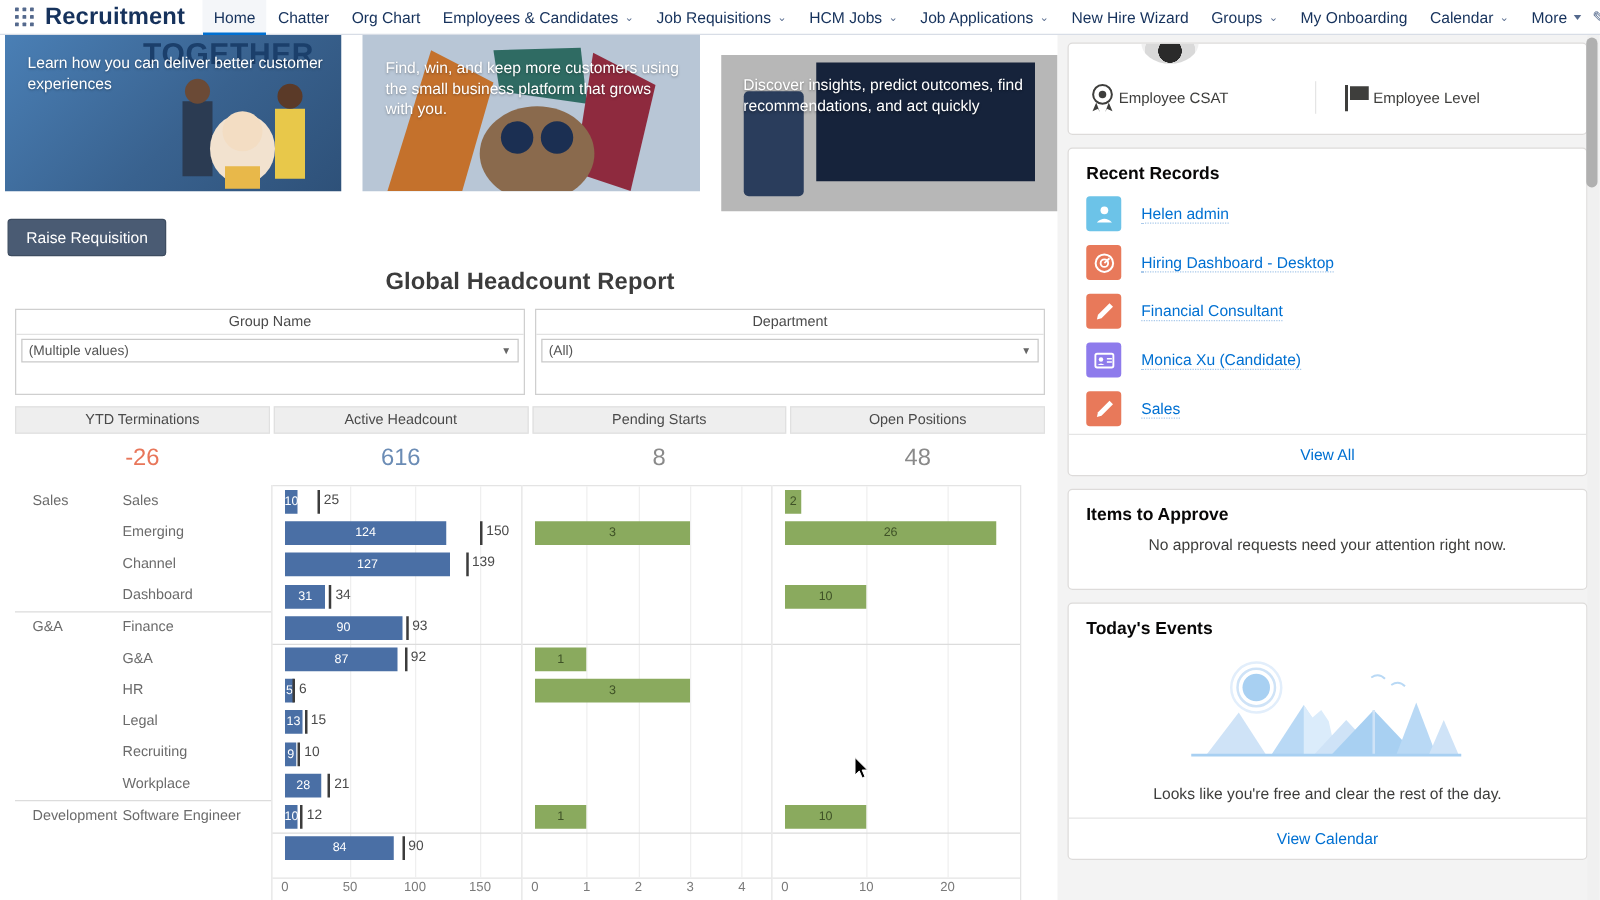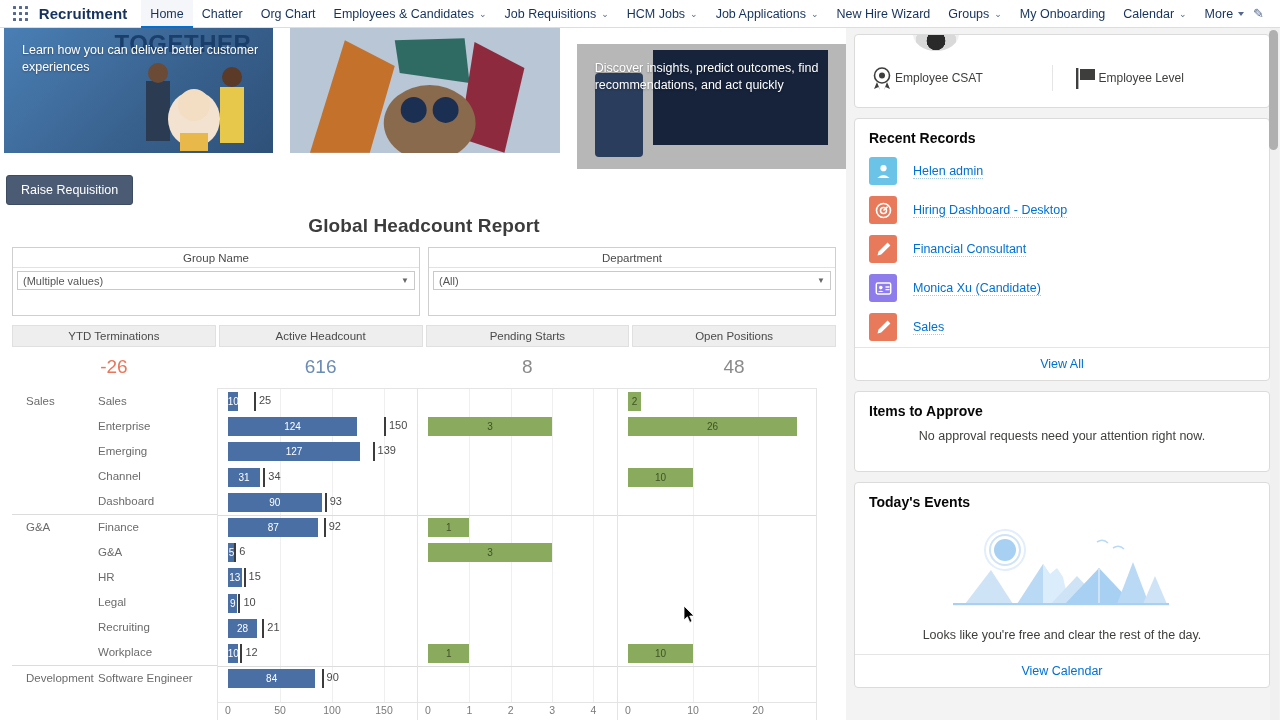--- a/index.html
+++ b/index.html
@@ -11,21 +11,21 @@
   }
 
   
   #topnav {
     height:28px; background:#ffffff; border-bottom:1px solid #d8dde6;
     display:flex; align-items:center; padding:0 6px; position:relative;
   }
   #appgrid { width:22px; height:20px; display:grid; grid-template-columns:repeat(3,4px);
     grid-template-rows:repeat(3,4px); gap:2px; margin:0 8px 0 6px; justify-content:center; align-content:center; }
   #appgrid i { width:3px; height:3px; background:#54698d; border-radius:0.5px; display:block; }
-  #appname { font-size:15px; font-weight:bold; color:#16325c; margin-right:14px; letter-spacing:.1px; }
+  #appname { font-size:19px; font-weight:bold; color:#16325c; margin-right:14px; letter-spacing:.1px; }
   .navitem {
     display:flex; align-items:center; height:28px; padding:0 9px;
     font-size:12.5px; color:#16325c; white-space:nowrap; cursor:pointer;
   }
   .navitem.active { background:#f4f6f9; box-shadow: inset 0 -2px 0 #0070d2; }
   .caret { margin-left:5px; width:0;height:0;border-left:3.5px solid transparent;
     border-right:3.5px solid transparent;border-top:4px solid #54698d; display:inline-block;}
   .caret-thin { margin-left:5px; font-size:9px; color:#54698d; }
   #pencil { margin-left:auto; margin-right:10px; color:#54698d; font-size:13px; cursor:pointer; transform:rotate(0deg); }
 
@@ -212,20 +212,21 @@
       </div>
       <div class="banner b2">
         <svg viewBox="0 0 270 125" style="position:absolute;inset:0;width:100%;height:100%">
           <path d="M20 125 L55 12 L105 38 L80 125 Z" fill="#c4712c"></path>
           <path d="M105 12 L175 10 L180 55 L110 45 Z" fill="#2f6b63"></path>
           <path d="M185 14 L235 40 L215 125 L170 110 Z" fill="#8e2a3e"></path>
           <ellipse cx="140" cy="95" rx="46" ry="38" fill="#8a6a4d"></ellipse>
           <circle cx="124" cy="82" r="13" fill="#1b2f52"></circle>
             <circle cx="156" cy="82" r="13" fill="#1b2f52"></circle>
         </svg>
+        <div class="btxt">Find, win, and keep more customers using the small business platform that grows with you.</div>
       </div>
       <div class="banner b3">
         <div class="monitor"></div>
         <div class="phone"></div>
         <div class="btxt">Discover insights, predict outcomes, find recommendations, and act quickly</div>
       </div>
     </div>
 
     <div id="raisewrap">
       <button id="raisebtn">Raise Requisition</button>
@@ -267,24 +268,20 @@
           <div class="kpi gray">
             <div class="kpihdr">Open Positions</div>
             <div class="kpival">48</div>
           </div>
         </div>
       <div id="chartarea">
         <div id="labelcol">
             <div class="lblrow">
               <span class="grp">Sales</span>
               <span class="sub">Sales</span>
-            </div>
-            <div class="lblrow">
-              <span class="grp"></span>
-              <span class="sub">Enterprise</span>
             </div>
             <div class="lblrow">
               <span class="grp"></span>
               <span class="sub">Emerging</span>
             </div>
             <div class="lblrow">
               <span class="grp"></span>
               <span class="sub">Channel</span>
             </div>
             <div class="lblrow">

